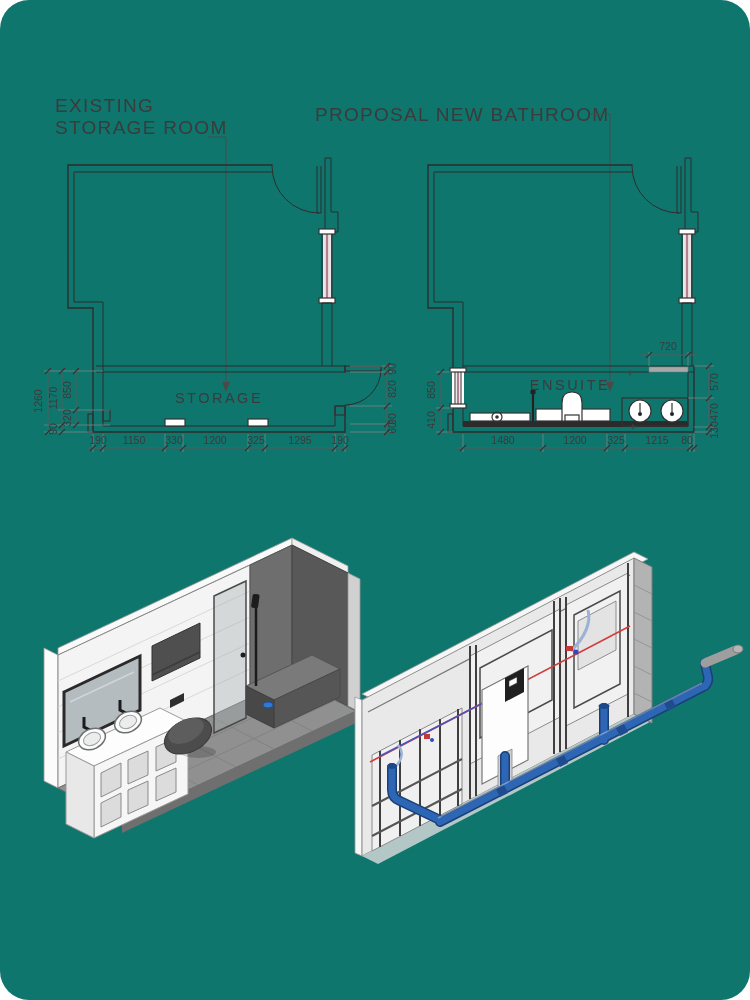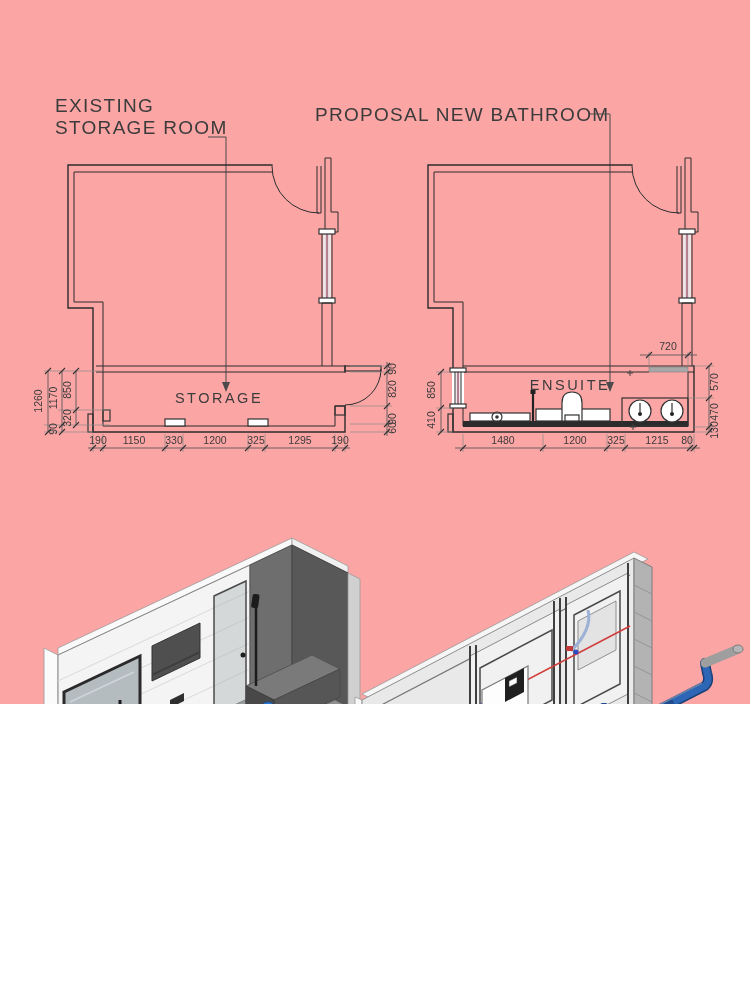--- a/index.html
+++ b/index.html
@@ -1,17 +1,17 @@
 <!DOCTYPE html>
 <html><head>
 <meta charset="utf-8">
 <style>
   html,body{margin:0;padding:0;background:#ffffff;}
-  #sheet{position:relative;width:750px;height:704px;background:#fca5a5;overflow:hidden;
-         font-family:"Liberation Sans", sans-serif;}
+  #sheet{position:relative;width:750px;height:1000px;background:#0f766e;overflow:hidden;
+         font-family:"Liberation Sans", sans-serif;border-radius:29px;}
   svg text{font-family:"Liberation Sans", sans-serif;}
   .title{font-size:19px;letter-spacing:1.3px;fill:#3b3b3b;}
   .room{font-size:14.5px;letter-spacing:2.5px;fill:#3b3b3b;}
   .dim{font-size:10.5px;fill:#3a3a3a;}
   .wall{stroke:#2d2d2d;stroke-width:1.4;fill:none;stroke-linecap:square;}
   .thin{stroke:#2d2d2d;stroke-width:1;fill:none;}
   .wit{stroke:#8a8a8a;stroke-width:0.7;fill:none;}
   .dml{stroke:#5a5a5a;stroke-width:0.9;fill:none;}
   .tick{stroke:#333;stroke-width:1.1;fill:none;}
   .leader{stroke:#4a4a4a;stroke-width:1;fill:none;}

